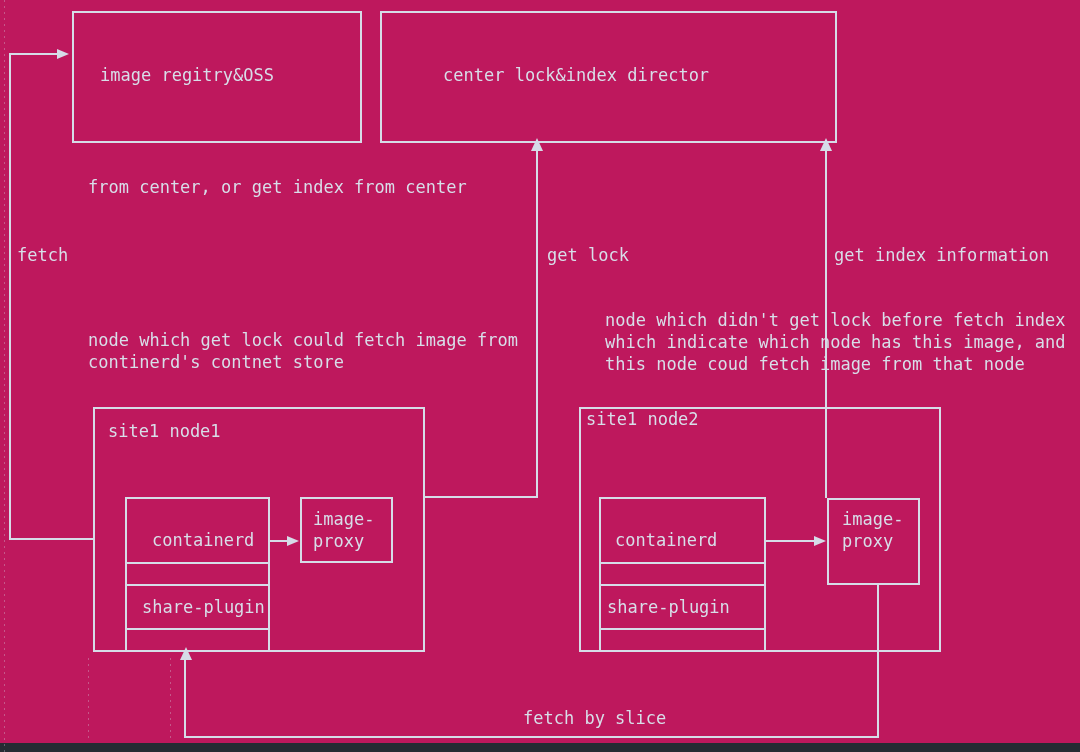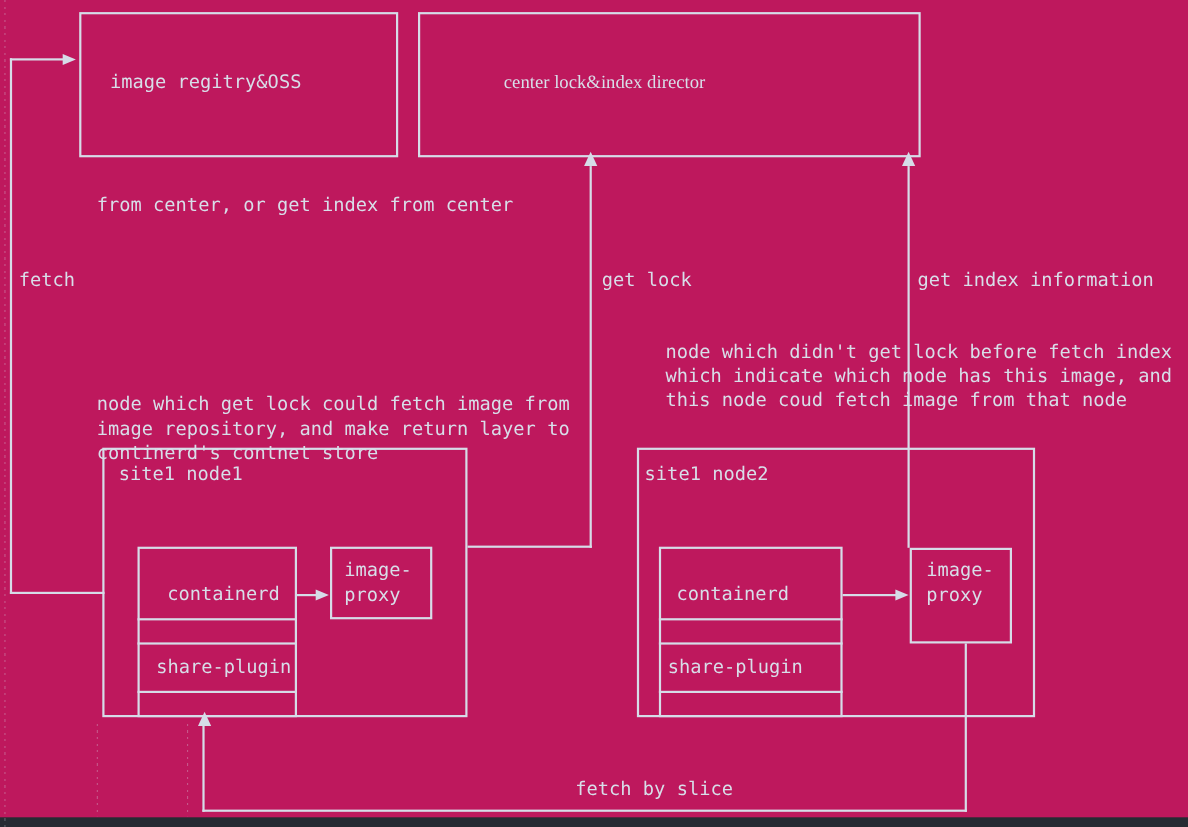--- a/index.html
+++ b/index.html
@@ -50,25 +50,25 @@
 <body>
 
 <div class="canvas" style="background: #be185d;">
     <div class="strip" style="top: 743px; height: 9px; background: rgb(38, 43, 51);"></div>
     <div class="guide" style="left: 4px; top: 0px; height: 752px;"></div>
     <div class="guide" style="left: 88px; top: 658px; height: 84px;"></div>
     <div class="guide" style="left: 170px; top: 658px; height: 84px;"></div>
     <div class="box" style="left: 72px; top: 11px; width: 290px; height: 132px;"></div>
     <div class="txt" style="left: 100px; top: 64px;">image regitry&amp;OSS</div>
     <div class="box" style="left: 380px; top: 11px; width: 457px; height: 132px;"></div>
-    <div class="txt" style="left: 458px; top: 64px; font-family: Liberation Serif, serif;">center lock&amp;index director</div>
+    <div class="txt" style="left: 443px; top: 64px;">center lock&amp;index director</div>
     <div class="box" style="left: 93px; top: 407px; width: 332px; height: 245px;"></div>
     <div class="txt" style="left: 108px; top: 420px;">site1 node1</div>
     <div class="box" style="left: 579px; top: 407px; width: 362px; height: 245px;"></div>
-    <div class="txt" style="left: 586px; top: 420px;">site1 node2</div>
+    <div class="txt" style="left: 586px; top: 408px;">site1 node2</div>
     <div class="box" style="left: 125px; top: 497px; width: 145px; height: 155px;"></div>
     <div class="box" style="left: 599px; top: 497px; width: 167px; height: 155px;"></div>
     <div class="box" style="left: 300px; top: 497px; width: 93px; height: 66px;"></div>
     <div class="box" style="left: 827px; top: 498px; width: 93px; height: 87px;"></div>
     <div class="vline" style="left: 9px; top: 53px; width: 2px; height: 487px;"></div>
     <div class="hline" style="left: 9px; top: 53px; width: 50px; height: 2px;"></div>
     <div class="hline" style="left: 9px; top: 538px; width: 86px; height: 2px;"></div>
     <div class="vline" style="left: 536px; top: 151px; width: 2px; height: 347px;"></div>
     <div class="hline" style="left: 425px; top: 496px; width: 113px; height: 2px;"></div>
     <div class="vline" style="left: 825px; top: 151px; width: 2px; height: 347px;"></div>
@@ -86,21 +86,21 @@
     <div class="arrow-right" style="left: 57px; top: 49px;"></div>
     <div class="arrow-up" style="left: 531px; top: 138px;"></div>
     <div class="arrow-up" style="left: 820px; top: 138px;"></div>
     <div class="arrow-right" style="left: 287px; top: 536px;"></div>
     <div class="arrow-right" style="left: 814px; top: 536px;"></div>
     <div class="arrow-up" style="left: 180px; top: 647px;"></div>
     <div class="txt" style="left: 88px; top: 176px;"><div>from center, or get index from center</div></div>
     <div class="txt" style="left: 17px; top: 244px;"><div>fetch</div></div>
     <div class="txt" style="left: 547px; top: 244px;"><div>get lock</div></div>
     <div class="txt" style="left: 834px; top: 244px;"><div>get index information</div></div>
-    <div class="txt" style="left: 88px; top: 329px; margin-top: 28px;"><div>node which get lock could fetch image from</div><div>image repository, and make return layer to</div><div>continerd's contnet store</div></div>
+    <div class="txt" style="left: 88px; top: 329px;"><div>node which get lock could fetch image from</div><div>continerd's contnet store</div></div>
     <div class="txt" style="left: 605px; top: 309px;"><div>node which didn't get lock before fetch index</div><div>which indicate which node has this image, and</div><div>this node coud fetch image from that node</div></div>
     <div class="txt" style="left: 152px; top: 529px;"><div>containerd</div></div>
     <div class="txt" style="left: 142px; top: 596px;"><div>share-plugin</div></div>
     <div class="txt" style="left: 313px; top: 508px;"><div>image-</div><div>proxy</div></div>
     <div class="txt" style="left: 615px; top: 529px;"><div>containerd</div></div>
     <div class="txt" style="left: 607px; top: 596px;"><div>share-plugin</div></div>
     <div class="txt" style="left: 842px; top: 508px;"><div>image-</div><div>proxy</div></div>
     <div class="txt" style="left: 523px; top: 707px;"><div>fetch by slice</div></div>
   </div>
 

